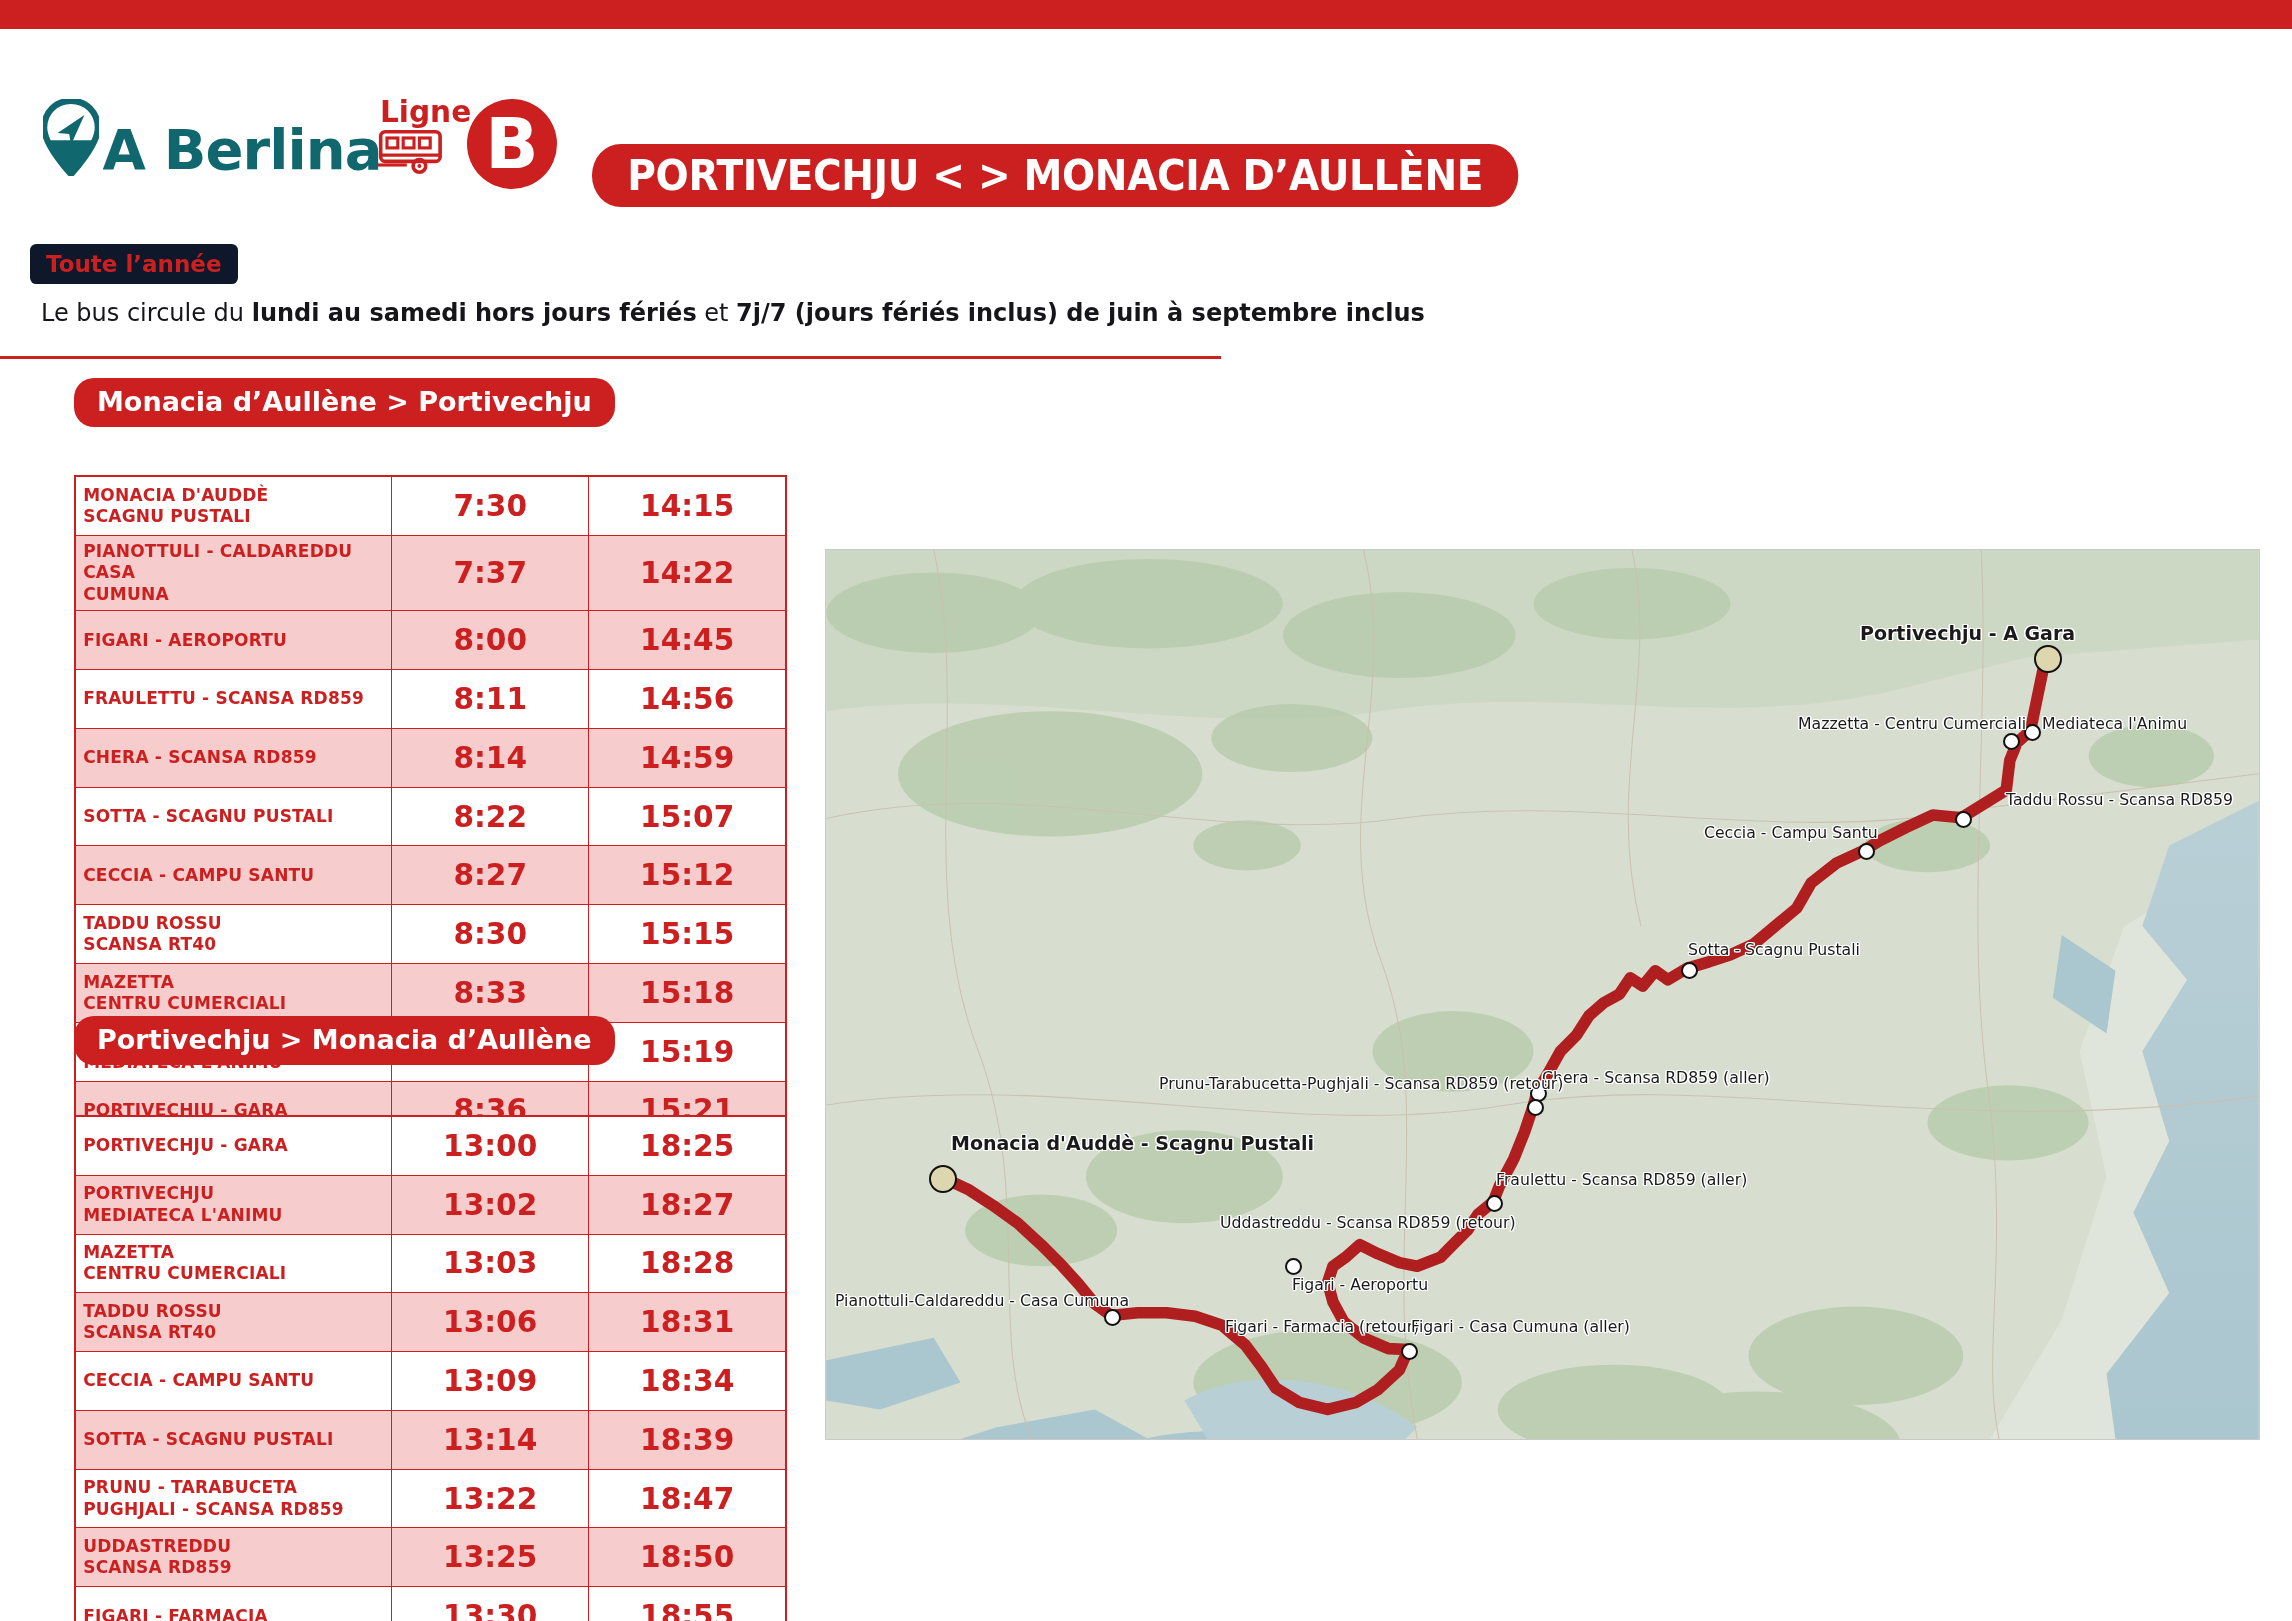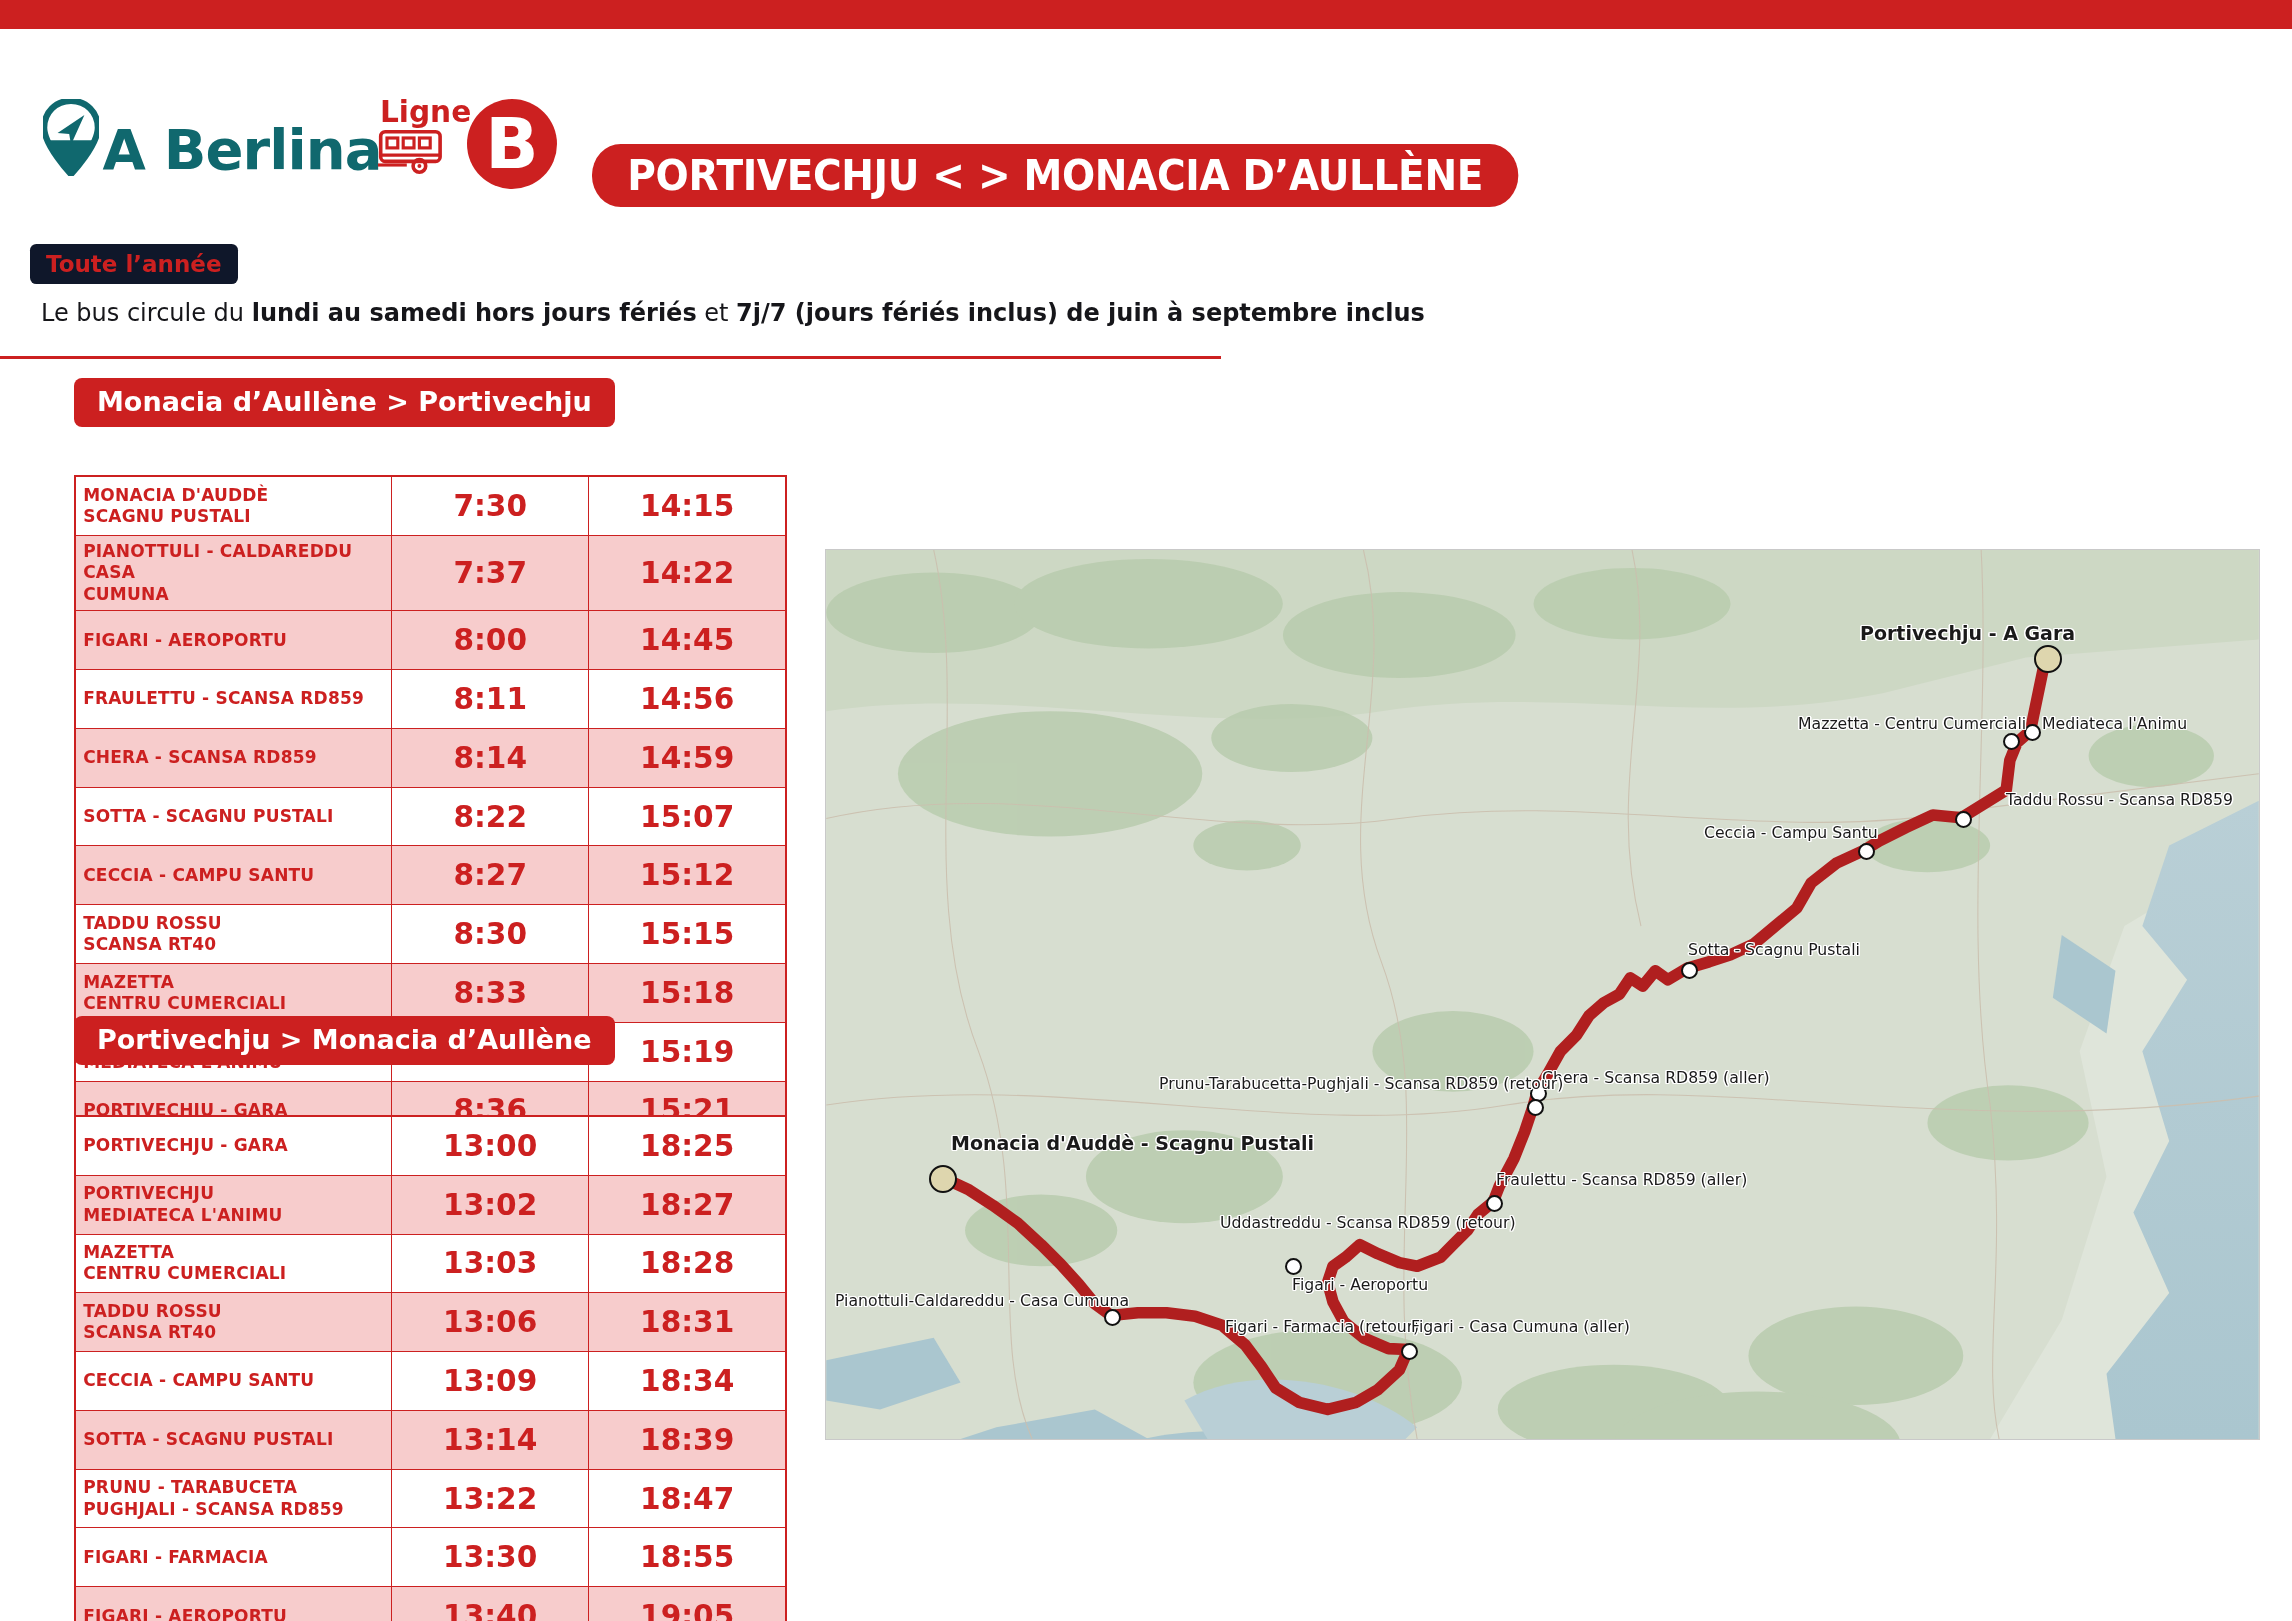--- a/index.html
+++ b/index.html
@@ -75,21 +75,21 @@
   .period-text b{font-weight:bold;}
   .hr{
     position:absolute;left:0px;top:356px;width:1221px;height:2.7px;
     background:#cc2020;
   }
   
   .pill{
     position:absolute;
     background:#cc2020;color:#ffffff;
     font-size:27px;font-weight:bold;
-    padding:8px 23px 9.9px 23px;border-radius:8px;
+    padding:8px 23px 9.9px 23px;border-radius:20px;
     font-family:"DejaVu Sans", sans-serif;
   }
   #pill1{left:74px;top:378px;}
   #pill2{left:74px;top:1016px;}
   
   table.tt{
     position:absolute;
     border-collapse:collapse;
     width:697px;
     table-layout:fixed;
@@ -284,20 +284,25 @@
       </tr>
       <tr class="even r1">
         <td class="stop">SOTTA - SCAGNU PUSTALI</td>
         <td class="tm">13:14</td>
         <td class="tm">18:39</td>
       </tr>
       <tr class="odd r2">
         <td class="stop">PRUNU - TARABUCETA<br>PUGHJALI - SCANSA RD859</td>
         <td class="tm">13:22</td>
         <td class="tm">18:47</td>
+      </tr>
+      <tr class="even r2">
+        <td class="stop">UDDASTREDDU<br>SCANSA RD859</td>
+        <td class="tm">13:25</td>
+        <td class="tm">18:50</td>
       </tr>
       <tr class="odd r1">
         <td class="stop">FIGARI - FARMACIA</td>
         <td class="tm">13:30</td>
         <td class="tm">18:55</td>
       </tr>
       <tr class="even r1">
         <td class="stop">FIGARI - AEROPORTU</td>
         <td class="tm">13:40</td>
         <td class="tm">19:05</td>

